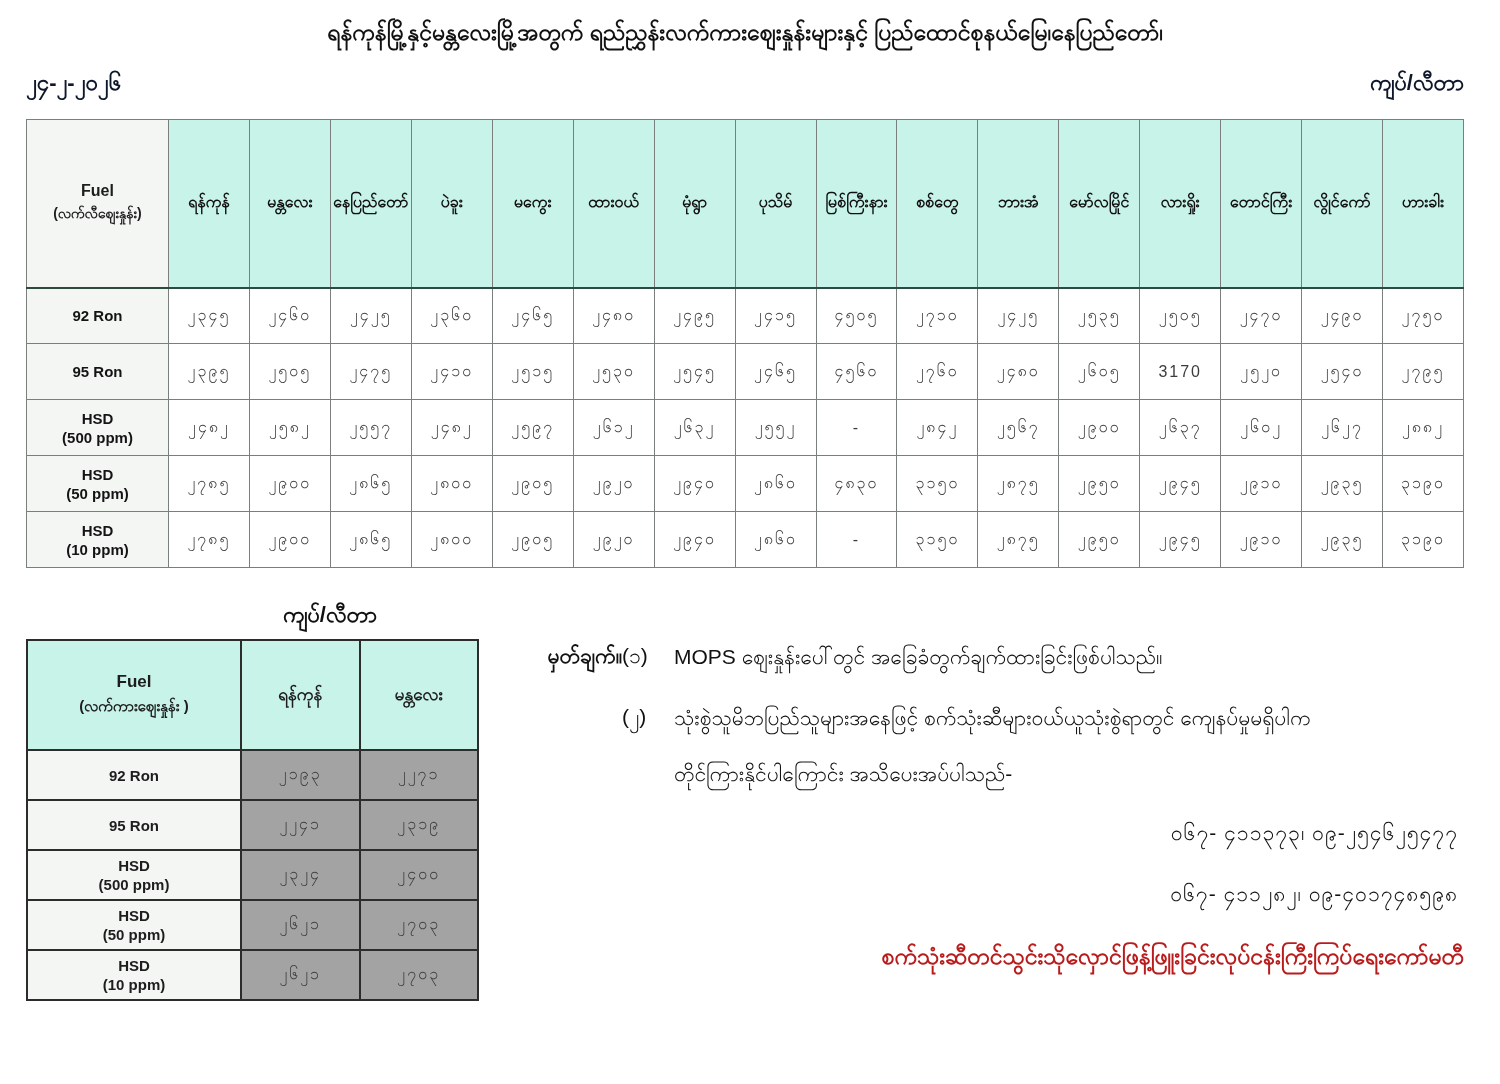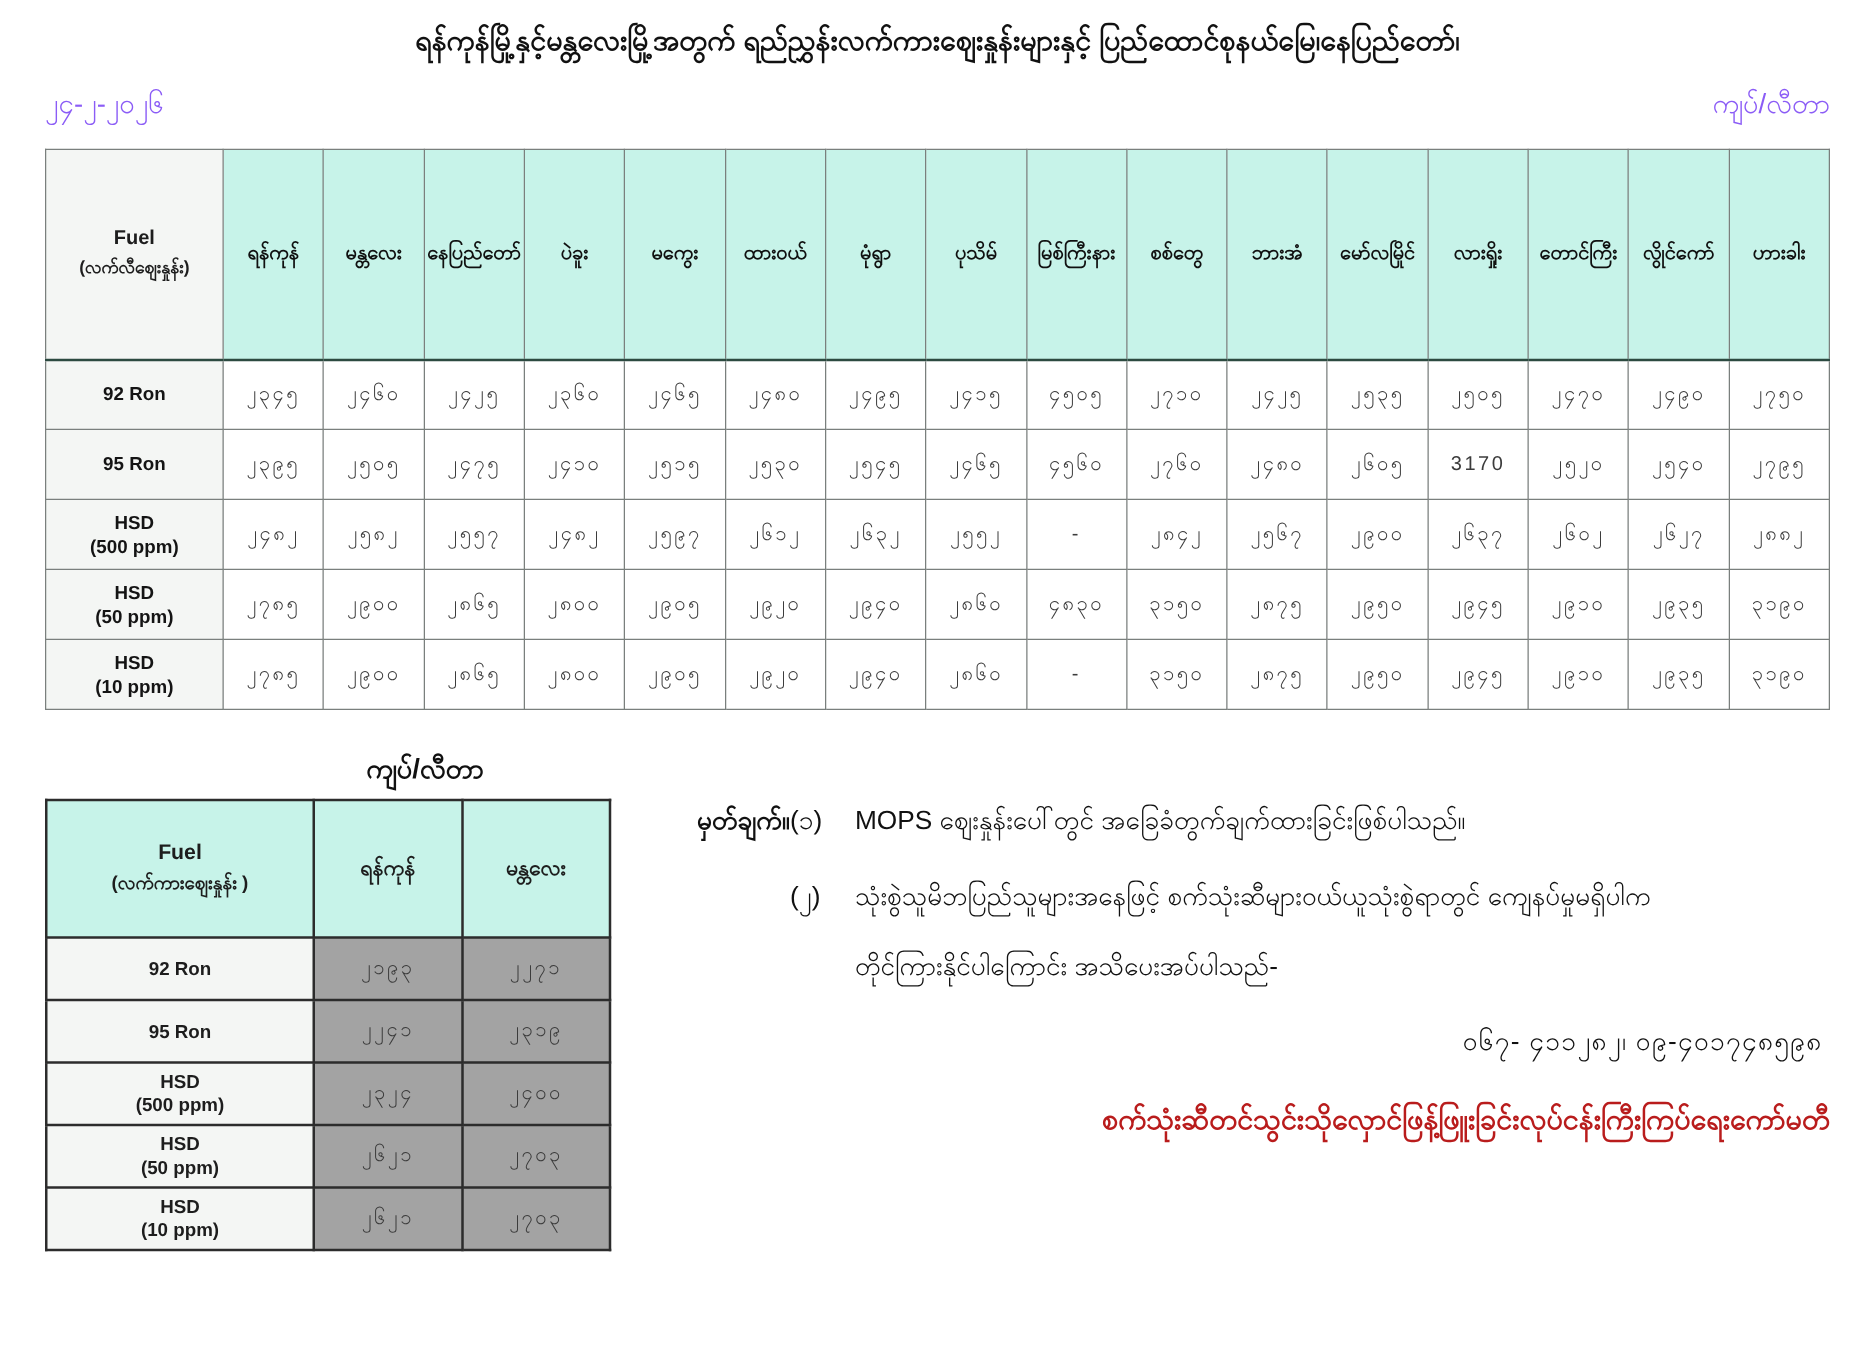--- a/index.html
+++ b/index.html
@@ -1,24 +1,24 @@
 <!DOCTYPE html>
 <html style="--head-fill: #c7f3e9;"><head>
 <meta charset="utf-8">
 <style>
   * { box-sizing: border-box; margin: 0; padding: 0; }
   html,body { width:1500px; height:1084px; overflow:hidden; background:#ffffff;
               font-family:"Liberation Sans", sans-serif; color:#1d1d1d; }
-  .page { width:1500px; height:1084px; padding:10px 36px 0 36px; position:relative; }
+  .page { width:1500px; height:1084px; padding:10px 36px 0 26px; position:relative; }
 
   
   .title-line { text-align:center; font-weight:bold; font-size:23px; line-height:44px; color:#111; }
   .meta-row { display:flex; justify-content:space-between; align-items:flex-end;
               margin-top:14px; margin-bottom:18px; }
-  .date-label, .unit-label { font-weight:normal; font-size:22px; color:#8b5cf6; }
+  .date-label, .unit-label { font-weight:bold; font-size:22px; color:#0f172a; }
 
   
   table.retail { width:100%; border-collapse:collapse; table-layout:fixed; }
   table.retail th, table.retail td { border:1px solid #7a7f7d; }
   table.retail .fuel-head {
       width:142px; background:#f4f6f4; font-weight:bold; font-size:16px;
       text-align:center; vertical-align:middle; height:168px; }
   table.retail .fuel-head .l2 { font-weight:bold; font-size:14px; margin-top:4px; }
   table.retail th.city-cell {
       background:var(--head-fill); font-weight:bold; font-size:16px;
@@ -288,19 +288,20 @@
       </div>
       <div class="note-row">
         <span class="note-label ghost"></span>
         <span class="note-num">(၂)</span>
         <div class="note-text">
           <p>သုံးစွဲသူမိဘပြည်သူများအနေဖြင့် စက်သုံးဆီများဝယ်ယူသုံးစွဲရာတွင် ကျေနပ်မှုမရှိပါက</p>
           <p>တိုင်ကြားနိုင်ပါကြောင်း အသိပေးအပ်ပါသည်-</p>
         </div>
       </div>
       <div class="phones">
+        <div>၀၆၇- ၄၁၁၃၇၃၊ ၀၉-၂၅၄၆၂၅၄၇၇</div>
         <div>၀၆၇- ၄၁၁၂၈၂၊ ၀၉-၄၀၁၇၄၈၅၉၈</div>
       </div>
       <div class="committee">စက်သုံးဆီတင်သွင်းသိုလှောင်ဖြန့်ဖြူးခြင်းလုပ်ငန်းကြီးကြပ်ရေးကော်မတီ</div>
     </div>
 
   </div>
 </div>
 
 </body></html>

